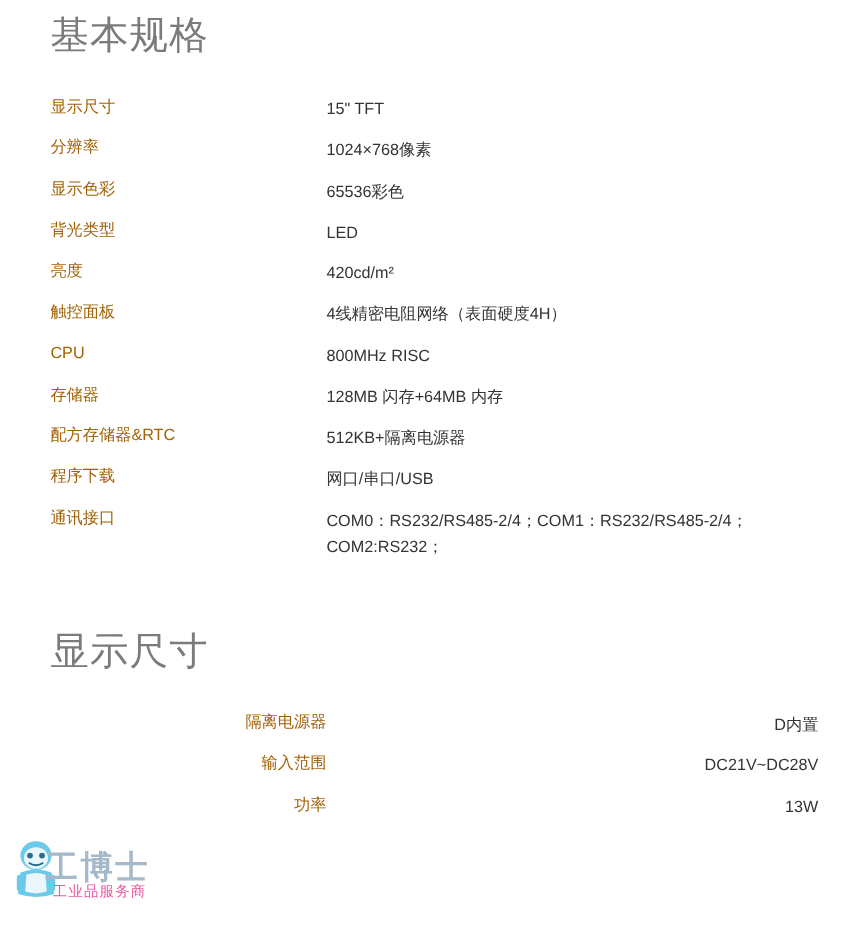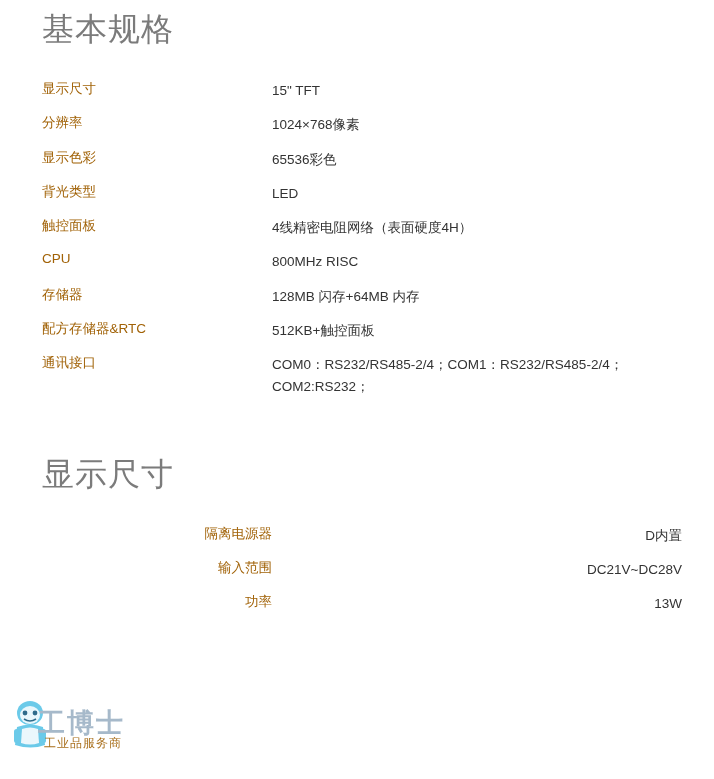--- a/index.html
+++ b/index.html
@@ -92,21 +92,21 @@
     font-family: "Liberation Serif", serif;
     font-weight: bold;
     letter-spacing: 2px;
     white-space: nowrap;
   }
   .wm-text-sub {
     position: absolute;
     left: 36px;
     top: 38px;
     font-size: 12px;
-    color: #a16207;
+    color: #ec4899;
     letter-spacing: 1px;
     white-space: nowrap;
     text-align: center;
   }
   .wm-text-url {
     position: absolute;
     left: 10px;
     top: 57px;
     font-size: 15px;
     color: #5b6e7d;
@@ -140,34 +140,42 @@
         </tr>
         <tr>
           <td class="spec-label">显示色彩</td>
           <td class="spec-value">65536彩色</td>
         </tr>
         <tr>
           <td class="spec-label">背光类型</td>
           <td class="spec-value">LED</td>
         </tr>
         <tr>
+          <td class="spec-label">亮度</td>
+          <td class="spec-value">420cd/m²</td>
+        </tr>
+        <tr>
           <td class="spec-label">触控面板</td>
           <td class="spec-value">4线精密电阻网络（表面硬度4H）</td>
         </tr>
         <tr>
           <td class="spec-label">CPU</td>
           <td class="spec-value">800MHz RISC</td>
         </tr>
         <tr>
           <td class="spec-label">存储器</td>
           <td class="spec-value">128MB 闪存+64MB 内存</td>
         </tr>
         <tr>
           <td class="spec-label">配方存储器&amp;RTC</td>
-          <td class="spec-value">512KB+触控面板</td>
+          <td class="spec-value">512KB+隔离电源器</td>
+        </tr>
+        <tr>
+          <td class="spec-label">程序下载</td>
+          <td class="spec-value">网口/串口/USB</td>
         </tr>
         <tr>
           <td class="spec-label">通讯接口</td>
           <td class="spec-value">
             <span>COM0：RS232/RS485-2/4；COM1：RS232/RS485-2/4；</span>
             <span class="line2">COM2:RS232；</span>
           </td>
         </tr>
       </tbody>
     </table>

